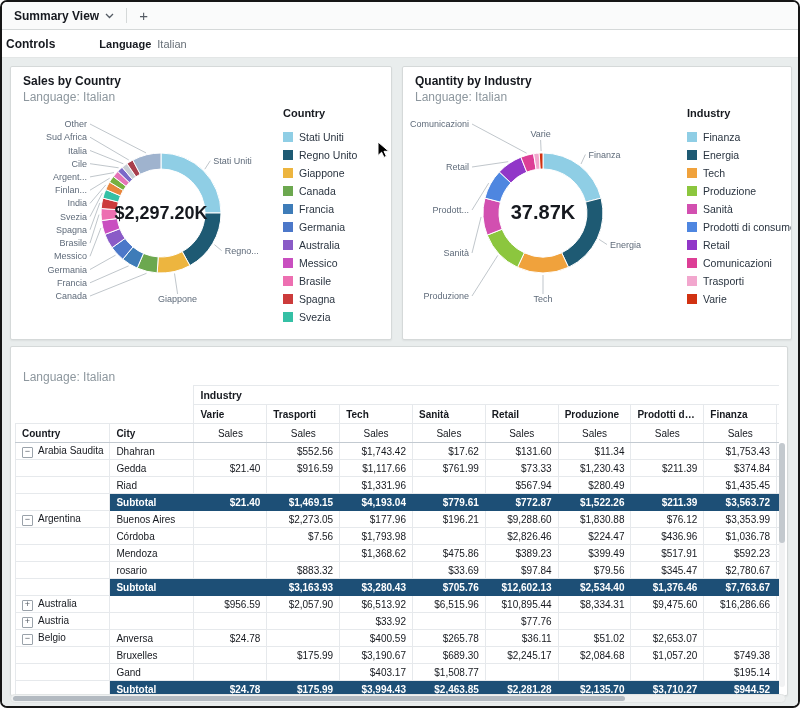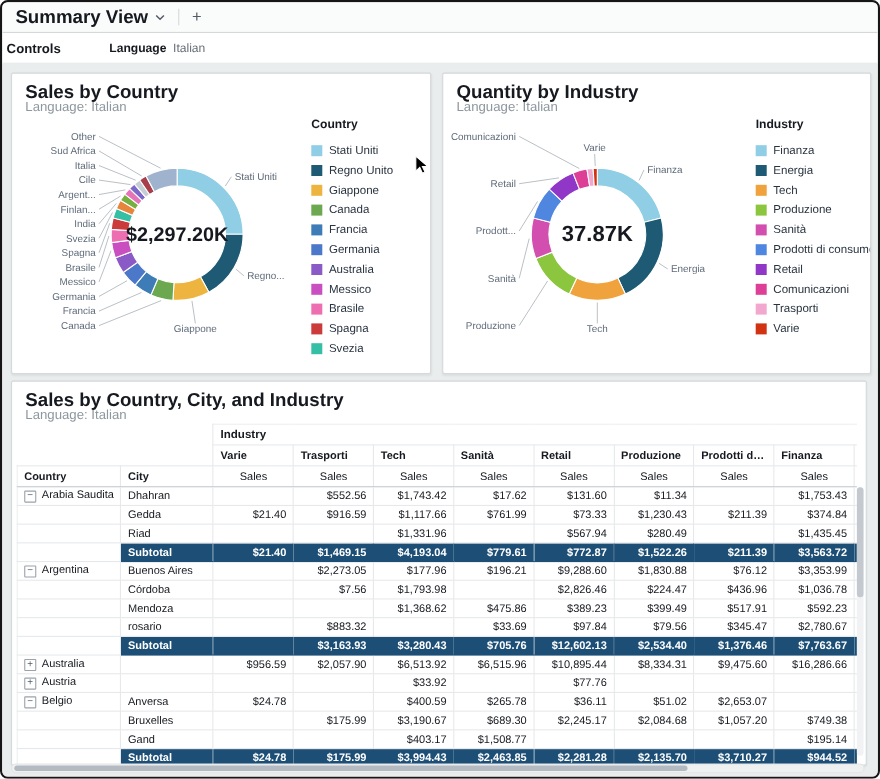--- a/index.html
+++ b/index.html
@@ -2,38 +2,38 @@
 <html><head>
 <meta charset="utf-8">
 <style>
   html,body{margin:0;padding:0;}
   body{width:800px;height:708px;position:relative;background:#fff;
        font-family:"Liberation Sans","DejaVu Sans",sans-serif;-webkit-font-smoothing:antialiased;}
   .frame{position:absolute;inset:0;border:2px solid #161616;border-radius:7px;overflow:hidden;background:#fff;box-sizing:border-box;}
 
   
   .tabbar{height:27px;background:#fafbfb;border-bottom:1px solid #d5d9d9;display:flex;align-items:center;padding:0 12px;}
-  .tab{display:flex;align-items:center;gap:6px;font-size:17px;font-weight:700;color:#16191f;cursor:default;}
+  .tab{display:flex;align-items:center;gap:6px;font-size:12px;font-weight:700;color:#16191f;cursor:default;}
   .tab-divider{width:1px;height:15px;background:#d5d9d9;margin:0 12px;}
   .add-btn{font-size:15px;color:#545b64;line-height:15px;}
 
   
   .controlsbar{height:27px;background:#fff;border-bottom:1px solid #e3e6e6;box-shadow:0 1px 2px rgba(0,0,0,.05);display:flex;align-items:center;padding:0 4px;}
   .controls-title{font-size:12px;font-weight:700;color:#16191f;}
   .control{margin-left:44px;display:flex;gap:6px;align-items:baseline;}
   .control-label{font-size:11px;font-weight:700;color:#16191f;}
   .control-value{font-size:11px;color:#687078;}
 
   
   .dash{position:relative;height:650px;background:#e9eded;}
   .card{position:absolute;background:#fff;border:1px solid #d5d9d9;border-radius:2px;box-shadow:0 1px 2px rgba(0,0,0,.06);overflow:hidden;}
   #card-sales{left:8px;top:8px;width:380px;height:272px;}
   #card-qty{left:400px;top:8px;width:388px;height:272px;}
   #card-pivot{left:8px;top:288px;width:776px;height:348px;}
-  .card-title{position:absolute;left:12px;top:7px;font-size:17px;font-weight:700;color:#16191f;white-space:nowrap;}
+  .card-title{position:absolute;left:12px;top:7px;font-size:12px;font-weight:700;color:#16191f;white-space:nowrap;}
   .card-sub{position:absolute;left:12px;top:23px;font-size:12px;color:#8d979e;}
 
   svg.donut{position:absolute;left:0;top:34px;}
   .callout{font-size:9px;fill:#5f6b7a;}
   .center-label{font-weight:700;fill:#16191f;}
 
   .legend{position:absolute;top:40px;}
   #legend-0{left:272px;}
   #legend-1{left:284px;}
   .legend-title{font-size:11px;font-weight:700;color:#16191f;margin-bottom:9px;}
@@ -270,21 +270,20 @@
             <span>Trasporti</span>
           </div>
           <div class="legend-item">
             <span class="swatch" style="background: rgb(209, 50, 18);"></span>
             <span>Varie</span>
           </div>
         </div>
     </div>
 
     <div class="card" id="card-pivot">
-      <div class="card-title">Sales by Country, City, and Industry</div>
       <div class="card-sub">Language: Italian</div>
       <div class="pivot-wrap" id="pivot-wrap">
           <table class="pt">
             <colgroup>
               <col style="width: 92px;">
               <col style="width: 82px;">
               <col style="width: 71px;">
               <col style="width: 71px;">
               <col style="width: 71px;">
               <col style="width: 71px;">

